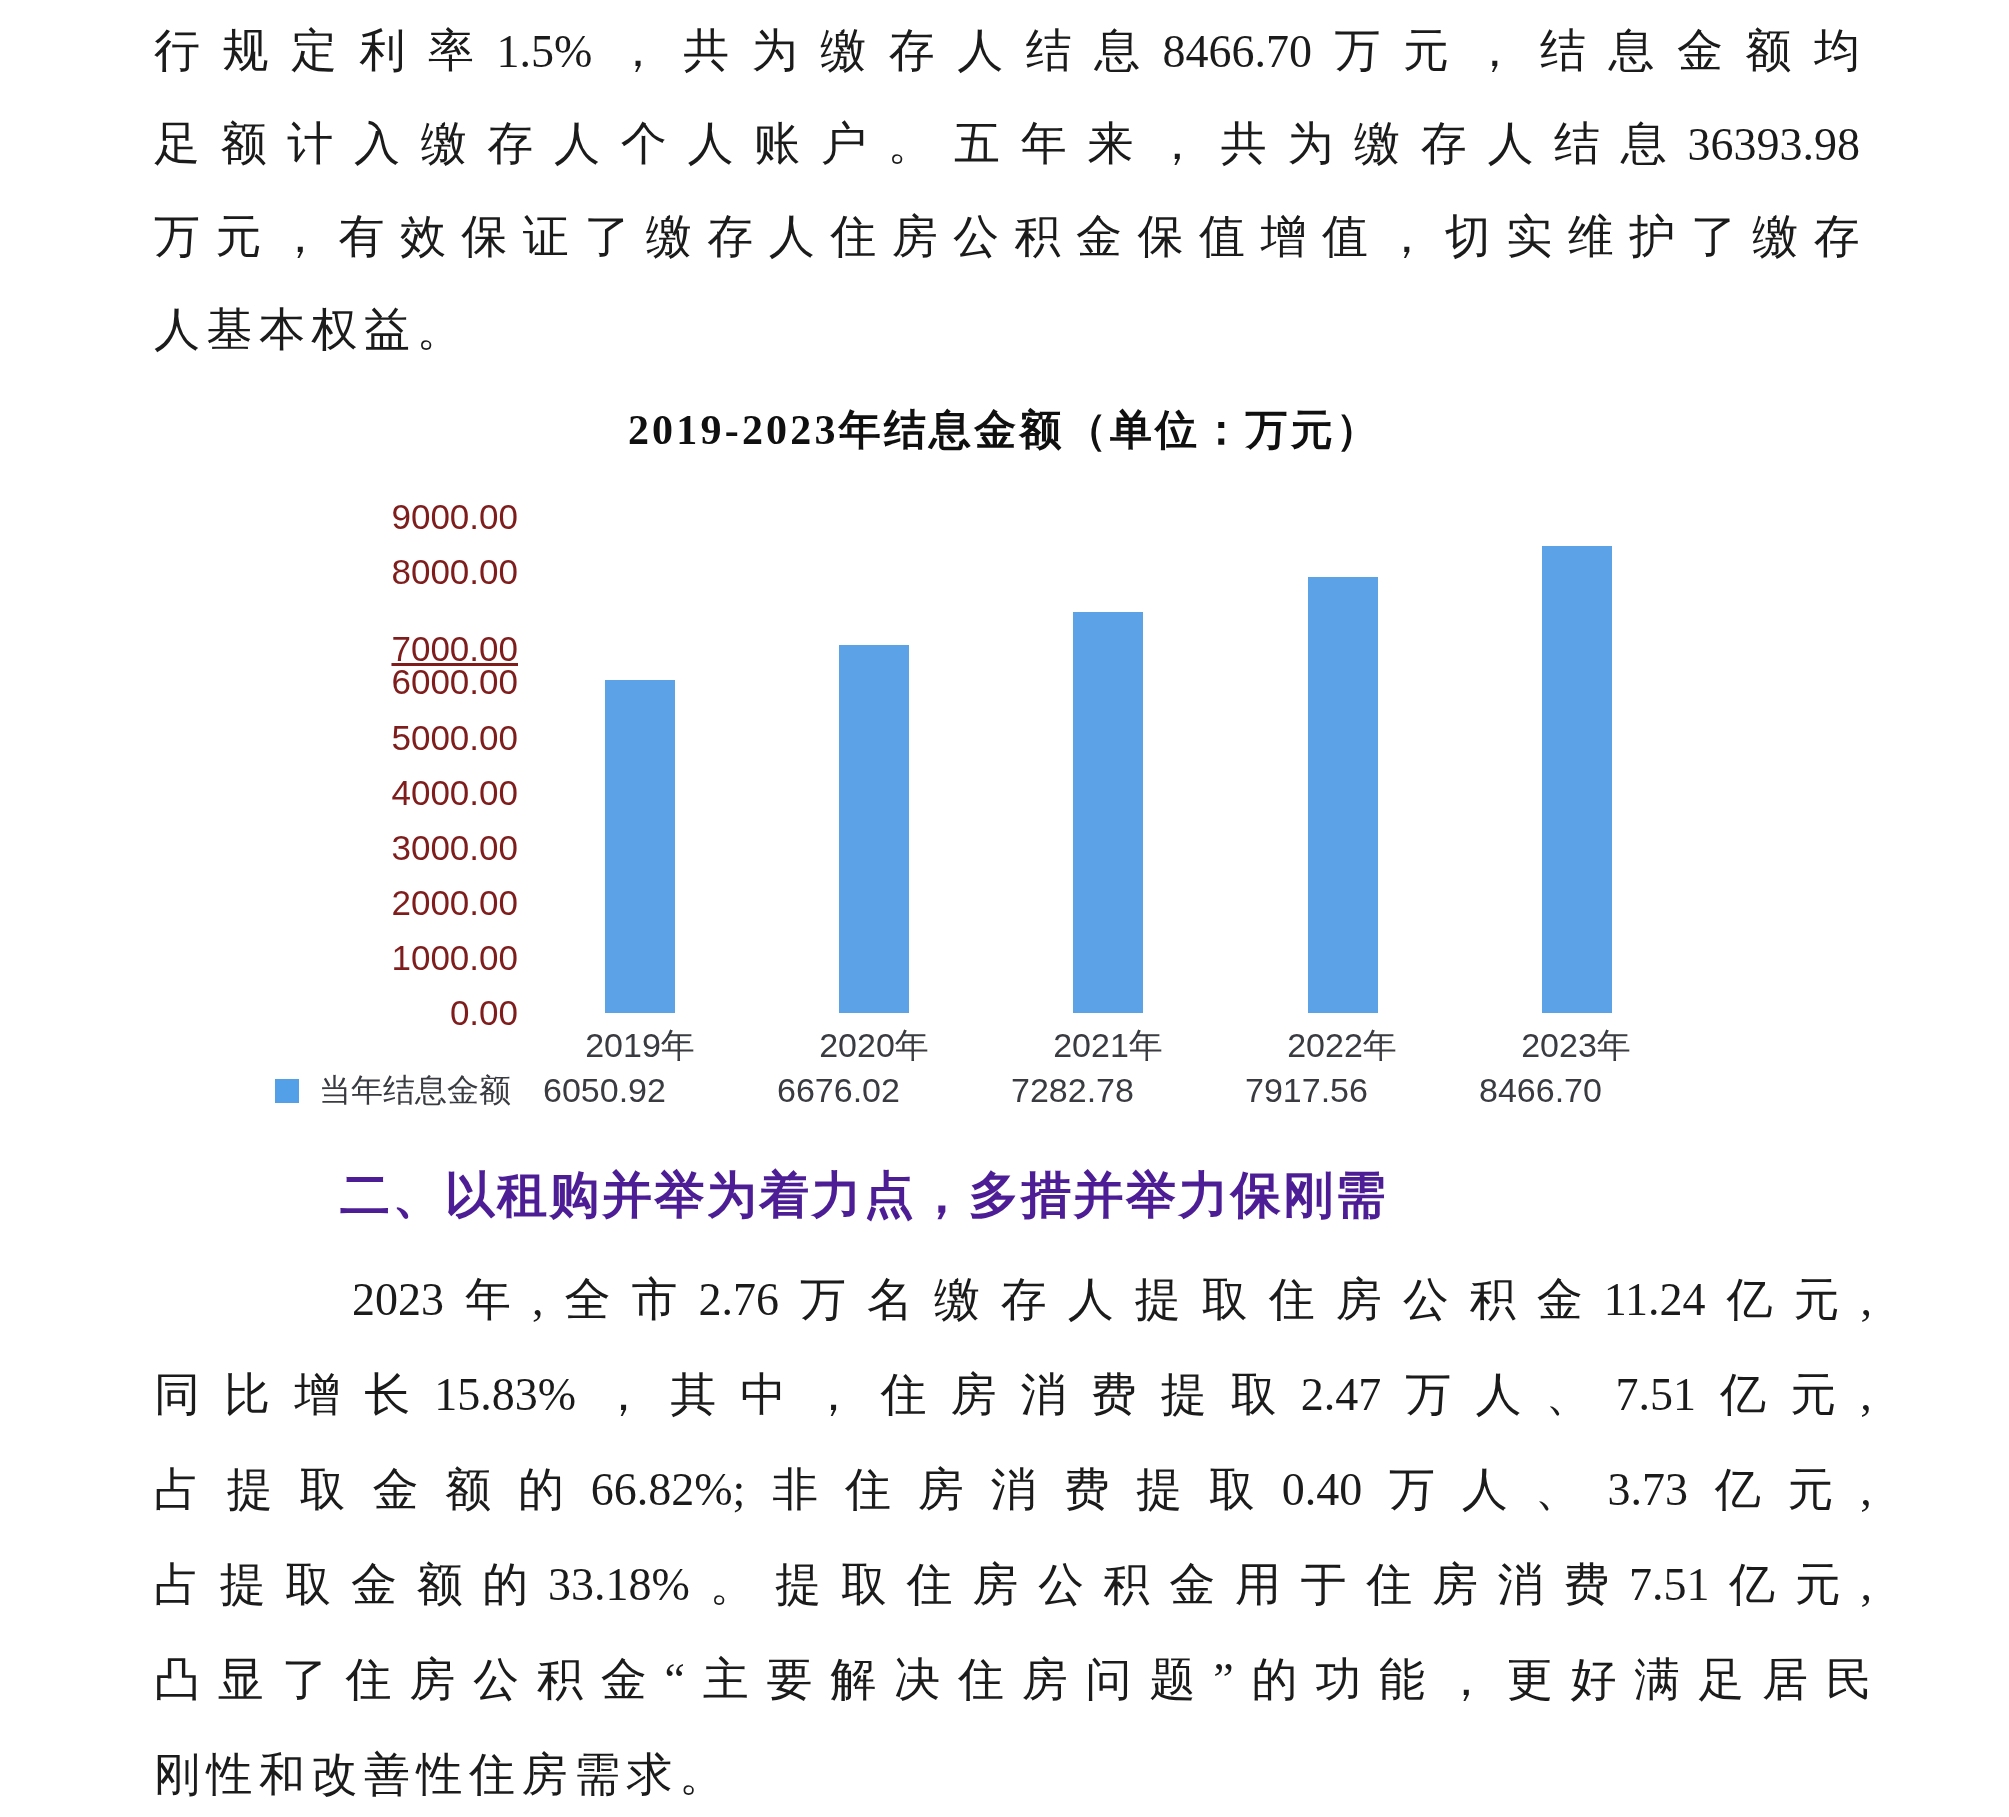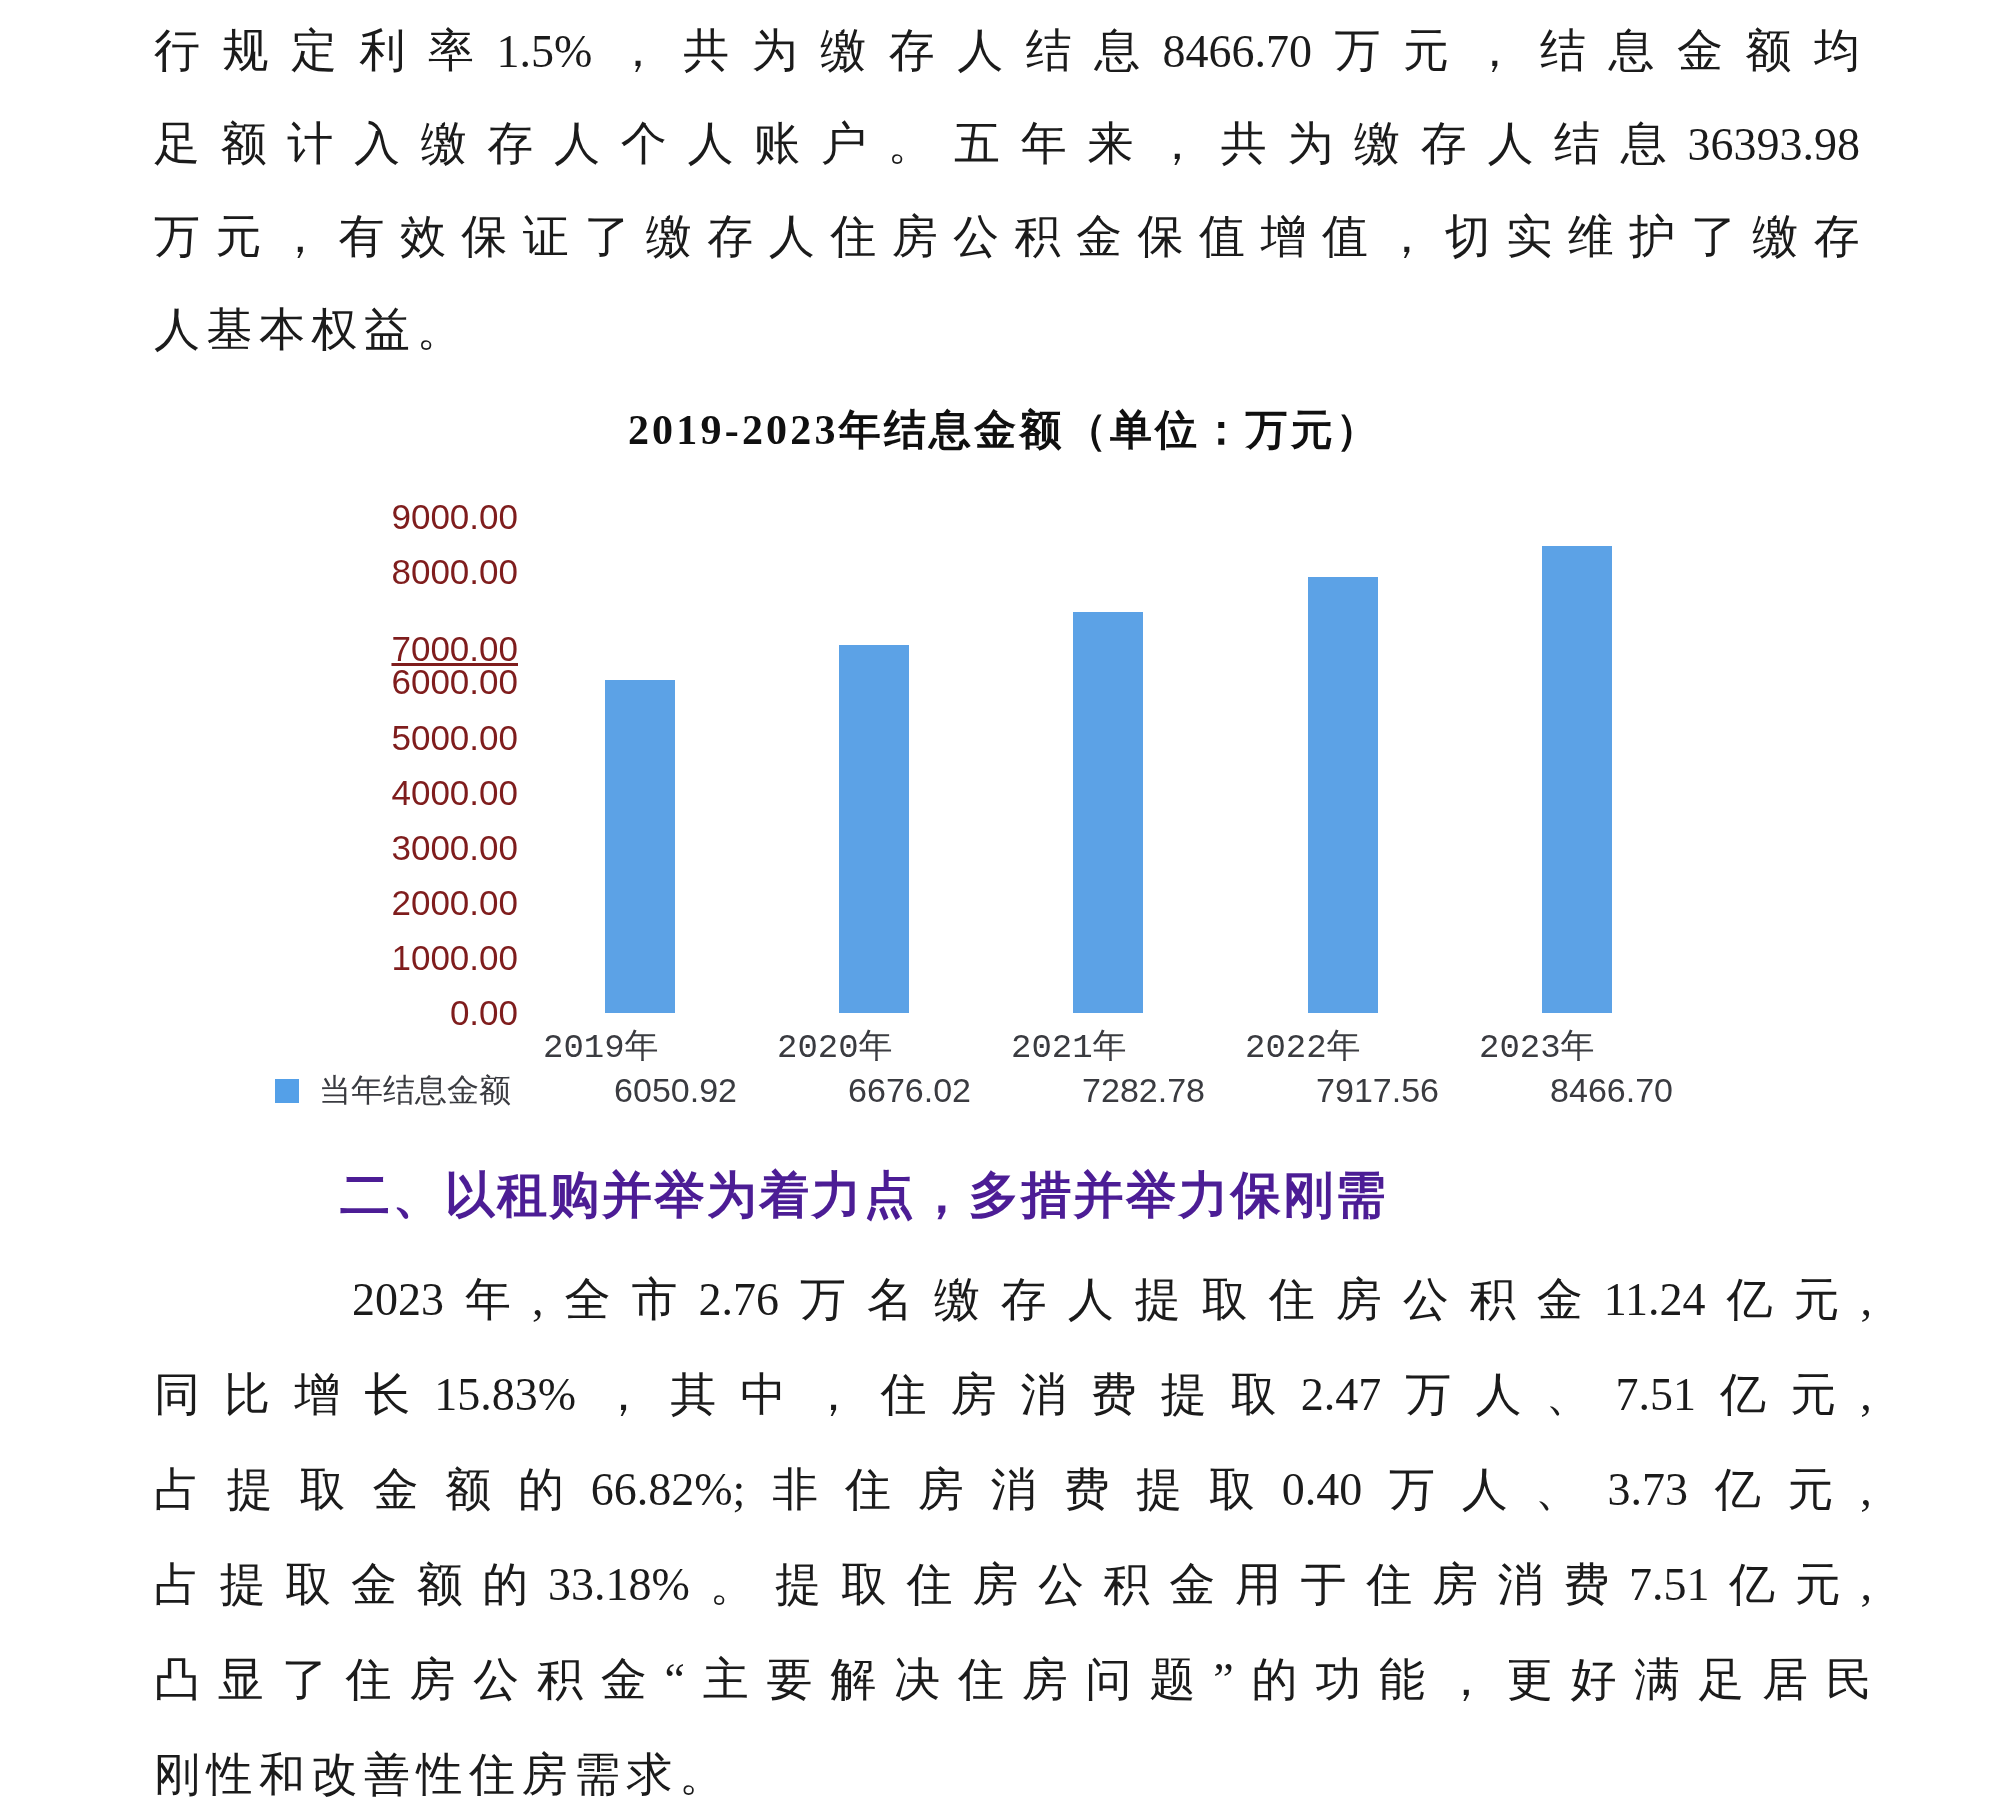--- a/index.html
+++ b/index.html
@@ -23,24 +23,24 @@
 
   
   .chart{position:absolute;left:243px;top:381px;width:1523px;height:770px}
   .chart-title{position:absolute;top:21px;left:0;width:100%;text-align:center;
     font-weight:bold;font-size:42px;letter-spacing:3.2px;color:#101010;white-space:nowrap}
   .plot{position:absolute;left:0;top:136px;width:1523px;height:496px}
   .ytick{position:absolute;right:1248px;bottom:0;transform:translateY(50%);
     font-family:"Liberation Sans",sans-serif;font-size:35px;color:#7f1d1d;white-space:nowrap}
   .bar{position:absolute;bottom:0;width:70px;background:#5ca2e6}
   .xlabels{position:absolute;top:642px;left:0;width:1523px;height:49px}
-  .xlab{position:absolute;width:194px;
-    font-family:Liberation Mono, monospace;font-size:34px;color:#3a3b40;white-space:nowrap}
+  .xlab{position:absolute;width:194px;text-align:center;
+    font-family:Liberation Sans, sans-serif;font-size:34px;color:#3a3b40;white-space:nowrap}
   .valrow{position:absolute;top:690px;left:0;width:1523px;height:49px}
-  .val{position:absolute;width:194px;text-align:right;
+  .val{position:absolute;width:194px;text-align:left;
     font-family:"Liberation Sans",sans-serif;font-size:34px;color:#3a3b40;white-space:nowrap}
   .legend{position:absolute;left:32px;top:690px;height:39px;display:flex;align-items:center;gap:20px}
   .legend-swatch{width:24px;height:24px;background:#54a0e8;flex:0 0 auto}
   .legend-label{font-family:"Liberation Sans",sans-serif;font-size:32px;color:#3a3b40;white-space:nowrap}
 </style>
 </head>
 <body>
 
 <div class="page">
 

